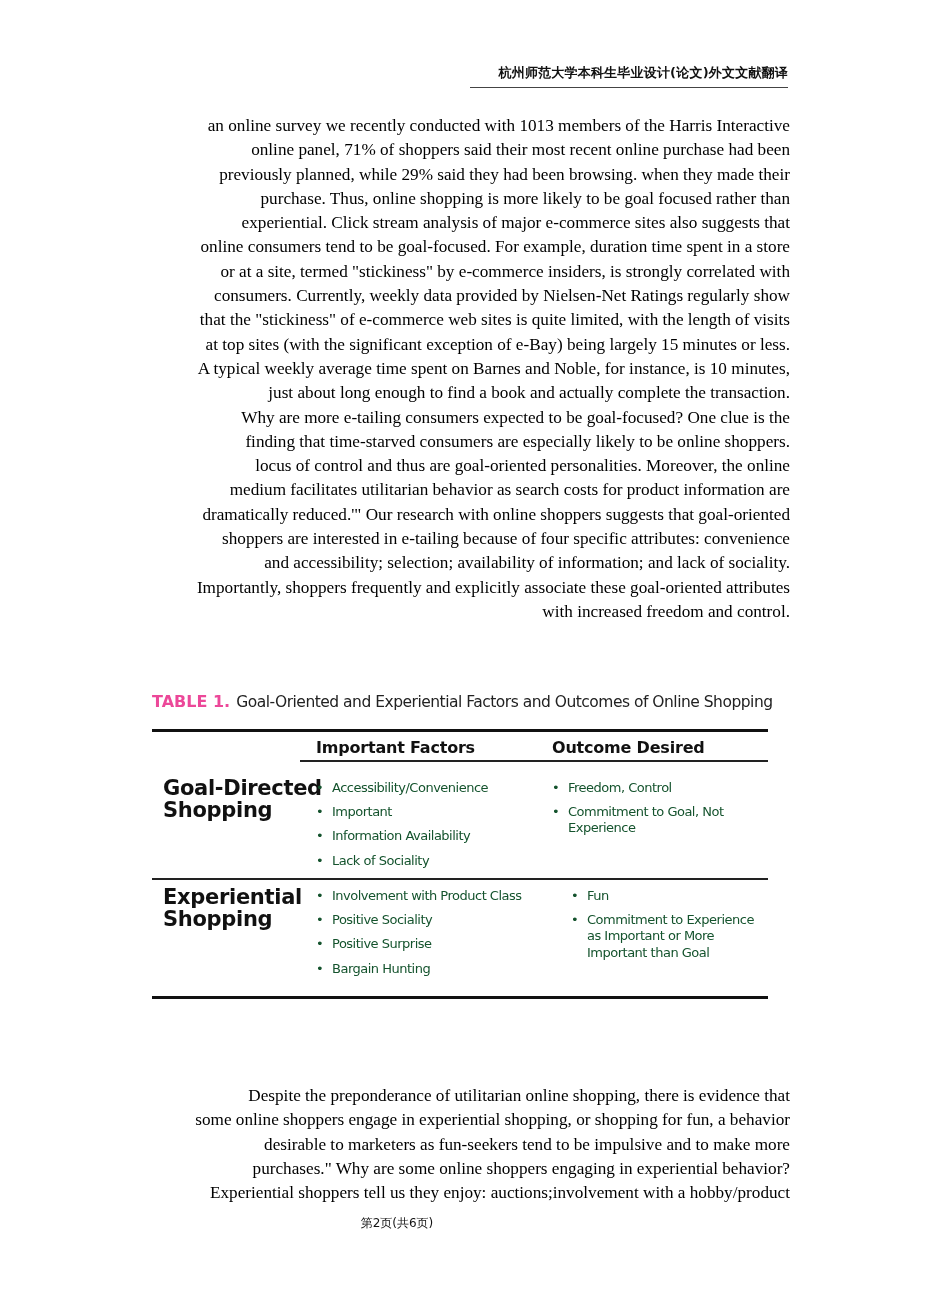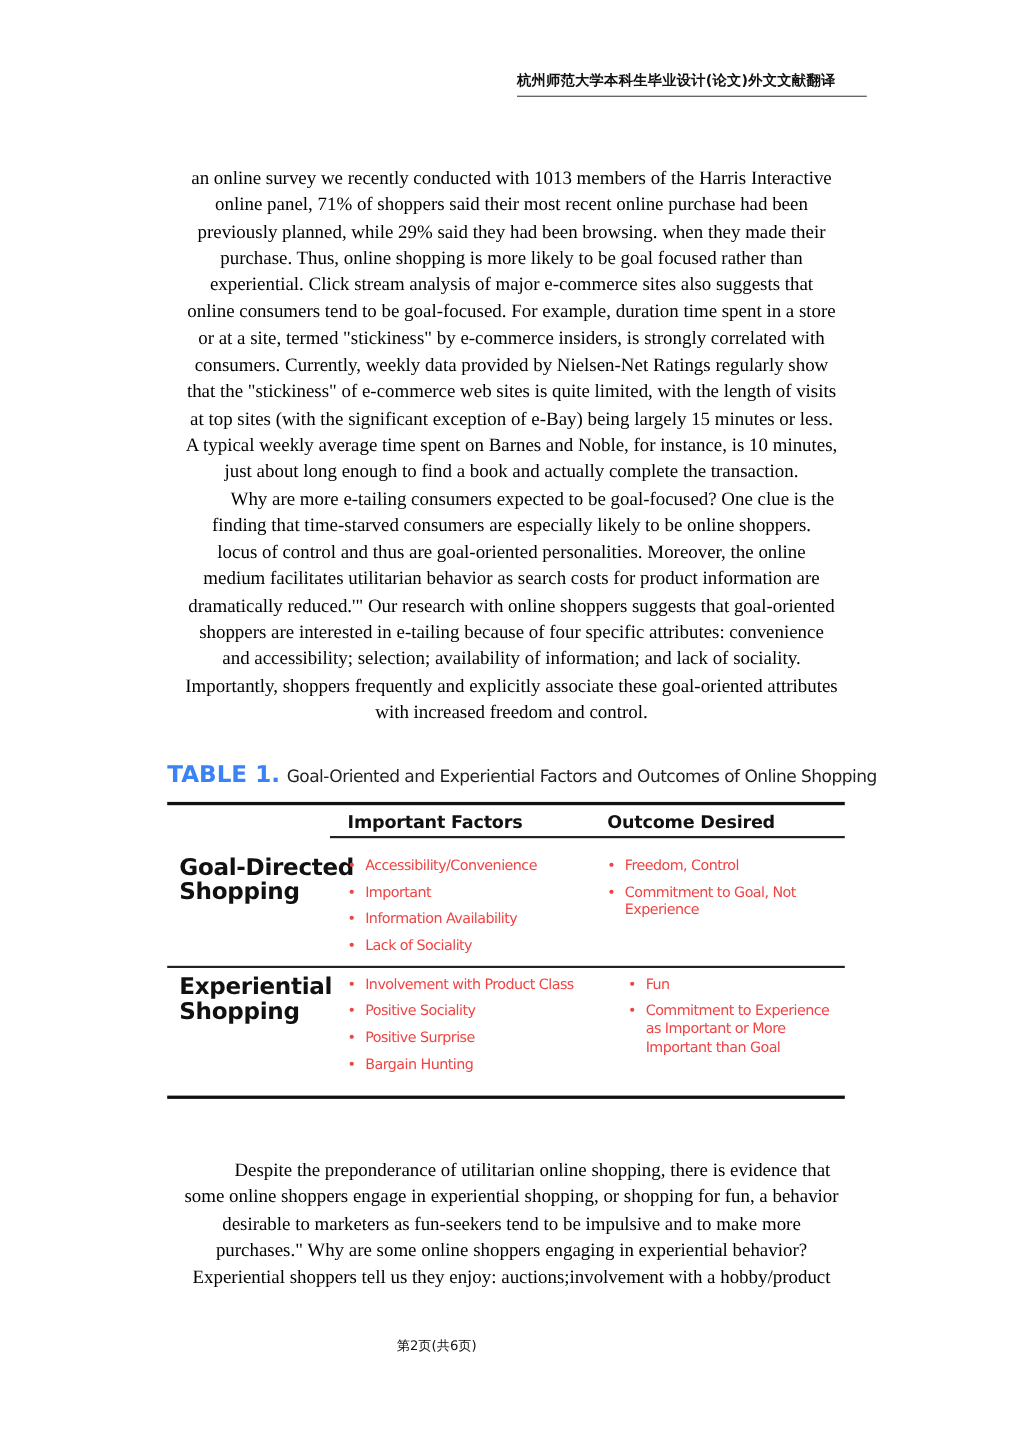--- a/index.html
+++ b/index.html
@@ -1,41 +1,40 @@
 <!DOCTYPE html>
 <html><head>
 <meta charset="utf-8">
 <style>
   html, body { margin: 0; padding: 0; background: #ffffff; }
   body { width: 926px; height: 1309px; position: relative; overflow: hidden; color: #000; }
   .header {
     position: absolute; left: 470px; top: 64px; width: 318px;
     font-family: "DejaVu Sans", sans-serif; font-size: 13px; font-weight: bold;
-    color: #111; letter-spacing: 0.2px;
+    text-align: right; color: #111; letter-spacing: 0.2px;
   }
   .header-rule { position: absolute; left: 470px; top: 87px; width: 318px; height: 1px; background: #444; }
   .body-text {
     position: absolute; left: 140px; width: 650px;
     font-family: "Liberation Serif", serif; font-size: 17.2px; line-height: 24.3px;
-    text-align: center;
-    margin-top: 36px;
+    text-align: right;
   }
   .body-text p { margin: 0; white-space: nowrap; }
   .indent { text-indent: 38px; }
   #para1 { top: 114px; }
-  #para3 { top: 1016px; font-family: Liberation Serif, serif; }
+  #para3 { top: 1084px; font-family: Liberation Serif, serif; }
 
   .table-wrap { position: absolute; left: 152px; top: 692px; width: 616px; font-family: "DejaVu Sans", sans-serif; }
   .table-caption { font-size: 15.5px; color: #222; white-space: nowrap; letter-spacing: -0.5px; }
-  .table-caption .label { font-weight: bold; font-size: 21px; color: #3b82f6; letter-spacing: 0; margin-right: 6px; }
+  .table-caption .label { font-weight: bold; font-size: 16px; color: #ec4899; letter-spacing: 0; margin-right: 6px; }
   .rule-thick { position: absolute; left: 0; width: 616px; height: 3px; background: #111; }
   .rule-thin { position: absolute; height: 1.5px; background: #222; }
   .col-head { position: absolute; font-weight: bold; font-size: 16px; color: #111; letter-spacing: -0.2px; }
   .row-label { position: absolute; font-weight: bold; font-size: 21px; line-height: 22px; color: #111; letter-spacing: -0.3px; }
-  .item-list { position: absolute; margin: 0; padding: 0; list-style: none; font-size: 13px; color: #ef4444; letter-spacing: -0.5px; }
+  .item-list { position: absolute; margin: 0; padding: 0; list-style: none; font-size: 13px; color: #14532d; letter-spacing: -0.5px; }
   .item-list li { position: relative; padding-left: 16px; line-height: 16.5px; margin-bottom: 7.7px; }
   .item-list li::before { content: "\2022"; position: absolute; left: 0; top: 0; }
   .outcome-list li { margin-bottom: 7px; }
 
   .footer { position: absolute; left: 0; width: 794px; top: 1215px; text-align: center;
     font-family: "DejaVu Sans", sans-serif; font-size: 12px; color: #111; }
 </style>
 </head>
 <body>
 

